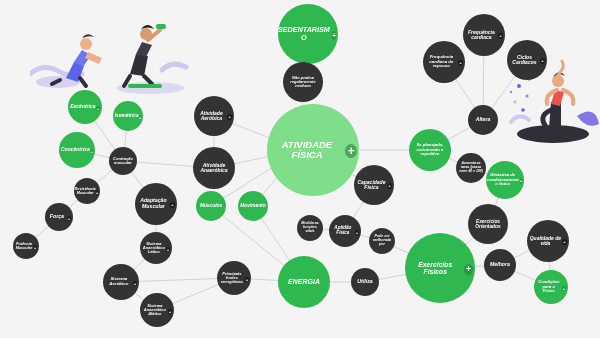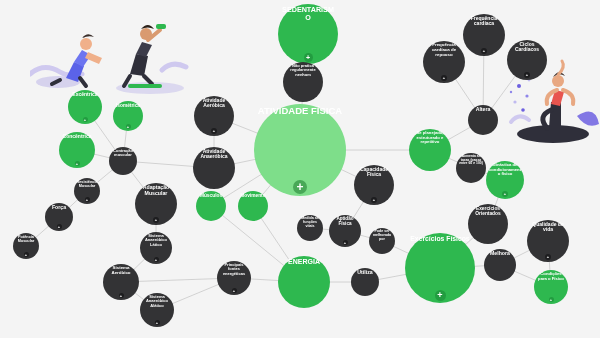--- a/index.html
+++ b/index.html
@@ -6,25 +6,26 @@
   body{
     width:600px;height:338px;overflow:hidden;
     background:#f4f4f4;
     font-family:"Liberation Sans", sans-serif;
     position:relative;
   }
   #canvas{position:absolute;inset:0;width:600px;height:338px;}
   #edges{position:absolute;left:0;top:0;width:600px;height:338px;}
   .node{
     position:absolute;border-radius:50%;
-    display:flex;flex-direction:column;align-items:center;justify-content:space-between;
+    display:flex;align-items:center;justify-content:flex-end;
     text-align:center;box-sizing:border-box;
     transform:translate(-50%,-50%);
     line-height:1.08;
     padding:2px;
+    font-style:italic;
   }
   .node .lbl{display:block;width:100%;word-wrap:break-word;}
   .node.dark{background:#333335;color:#ffffff;}
   .node.green{background:#2eb84f;color:#ffffff;}
   .node.lightgreen{background:#7ede8a;color:#ffffff;}
   .plus{
     display:block;border-radius:50%;
     background:rgba(0,0,0,0.35);
     color:#fff;line-height:1;text-align:center;
     margin-top:2px;
@@ -140,21 +141,21 @@
       <line x1="304" y1="282" x2="253" y2="206" stroke="#c9c9c9" stroke-width="0.8"></line>
     </svg>
   <div id="nodes">
       <div class="node green" style="left: 308px; top: 34px; width: 60px; height: 60px; font-size: 7.2px; font-weight: 700;">
         <span class="lbl">SEDENTARISMO</span>
         <span class="plus" style="width: 9px; height: 9px; font-size: 7px; line-height: 9px;">+</span>
       </div>
       <div class="node dark" style="left: 303px; top: 82px; width: 40px; height: 40px; font-size: 4px; font-weight: 700;">
         <span class="lbl">Não pratica regularmente nenhum</span>
       </div>
-      <div class="node lightgreen" style="left: 300px; top: 150px; width: 92px; height: 92px; font-size: 9.5px; font-weight: 700;">
+      <div class="node lightgreen" style="left: 313px; top: 150px; width: 92px; height: 92px; font-size: 9.5px; font-weight: 700;">
         <span class="lbl">ATIVIDADE FÍSICA</span>
         <span class="plus" style="width: 14px; height: 14px; font-size: 12px; line-height: 14px;">+</span>
       </div>
       <div class="node dark" style="left: 214px; top: 116px; width: 40px; height: 40px; font-size: 5px; font-weight: 700;">
         <span class="lbl">Atividade Aeróbica</span>
         <span class="plus" style="width: 6px; height: 6px; font-size: 4px; line-height: 6px;">+</span>
       </div>
       <div class="node dark" style="left: 214px; top: 168px; width: 42px; height: 42px; font-size: 5px; font-weight: 700;">
         <span class="lbl">Atividade Anaeróbica</span>
       </div>

